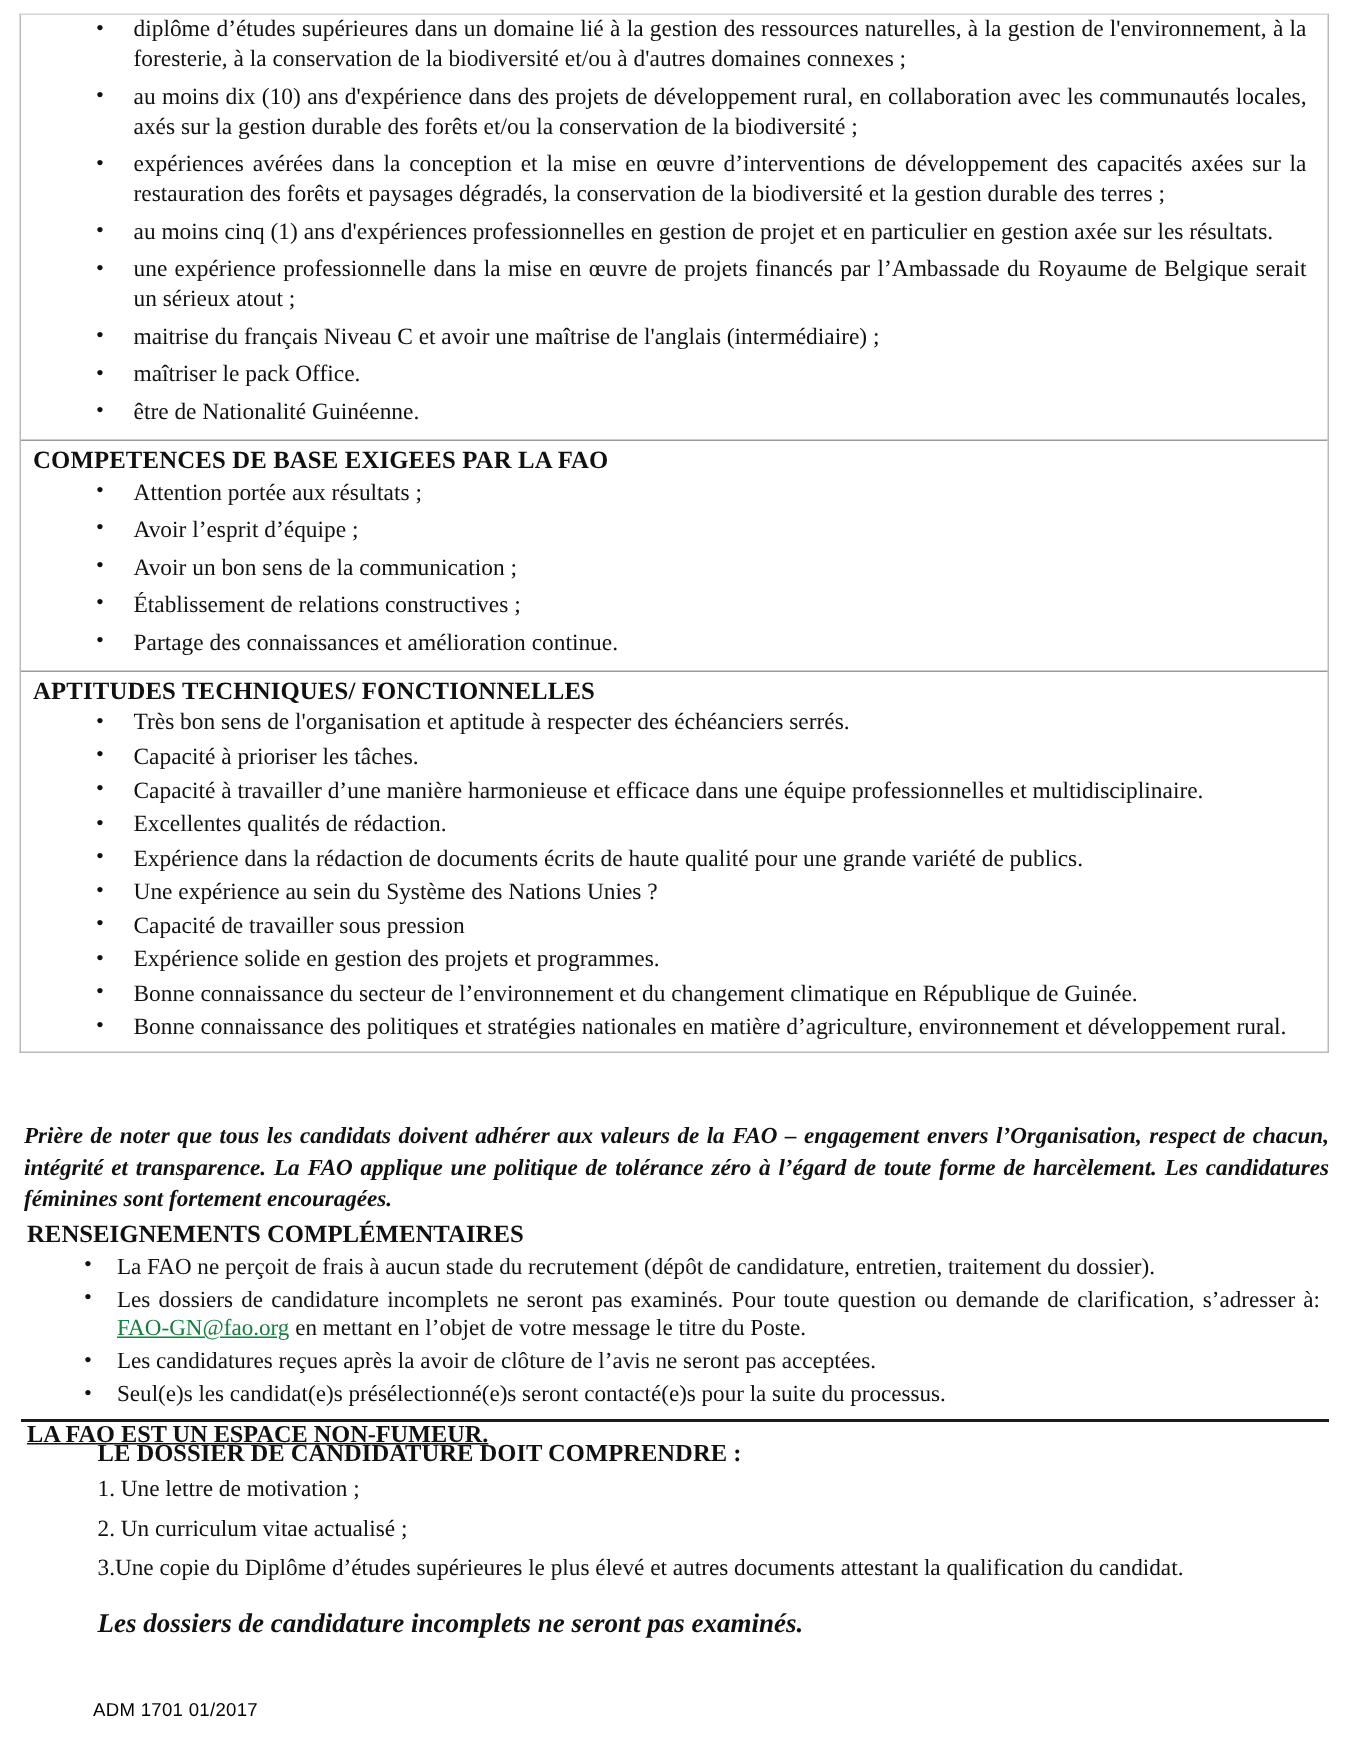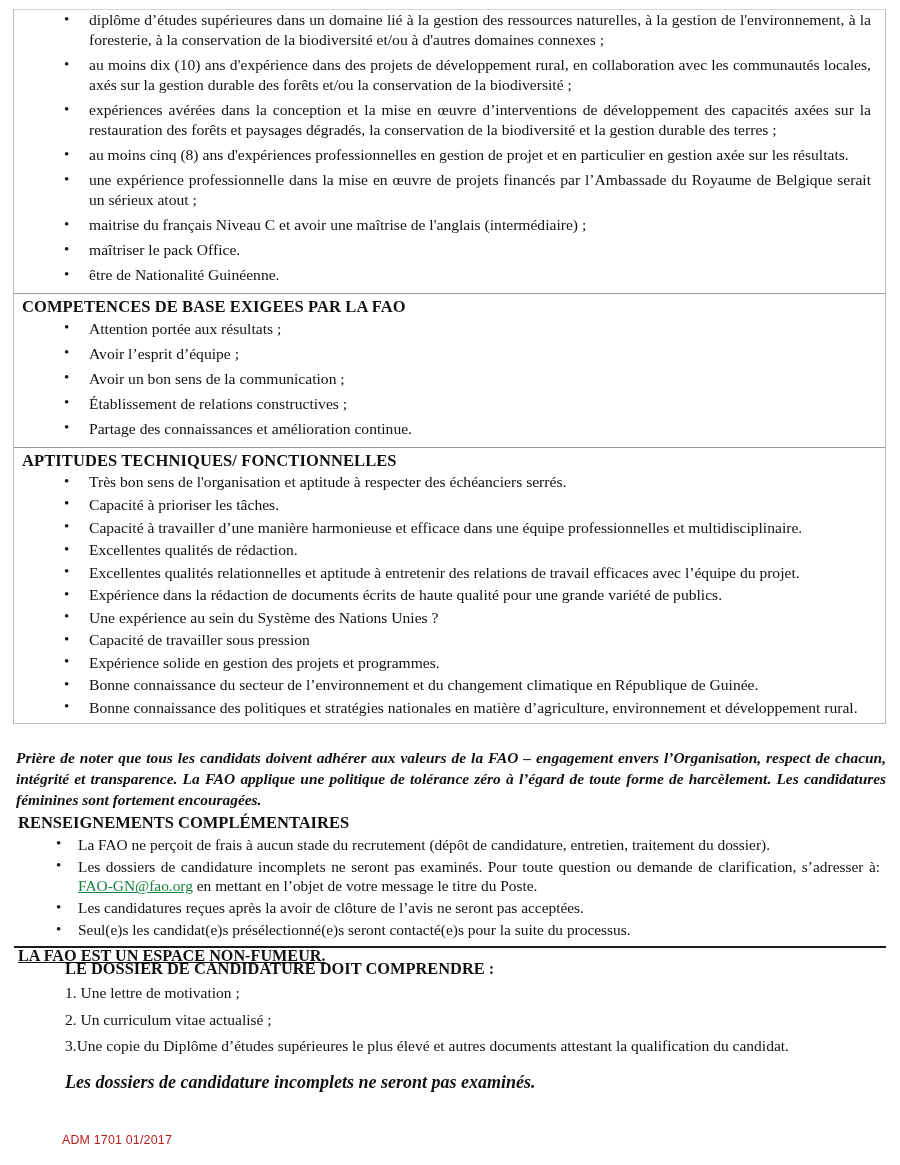--- a/index.html
+++ b/index.html
@@ -160,37 +160,37 @@
     line-height: 1.3;
     margin: 14px 0 0 0;
   }
 
   .footer-code {
     position: absolute;
     left: 62px;
     top: 1133px;
     font-family: "Liberation Sans", "DejaVu Sans", sans-serif;
     font-size: 12.4px;
-    color: #b91c1c;
+    color: #000000;
     letter-spacing: 0.2px;
   }
 </style>
 </head>
 <body>
 
 <div class="page">
 
   <div class="req-table">
 
     <div class="req-section">
       <ul class="bullets loose">
         <li>diplôme d’études supérieures dans un domaine lié à la gestion des ressources naturelles, à la gestion de l'environnement, à la foresterie, à la conservation de la biodiversité et/ou à d'autres domaines connexes ;</li>
         <li>au moins dix (10) ans d'expérience dans des projets de développement rural, en collaboration avec les communautés locales, axés sur la gestion durable des forêts et/ou la conservation de la biodiversité ;</li>
         <li>expériences avérées dans la conception et la mise en œuvre d’interventions de développement des capacités axées sur la restauration des forêts et paysages dégradés, la conservation de la biodiversité et la gestion durable des terres ;</li>
-        <li>au moins cinq (8) ans d'expériences professionnelles en gestion de projet et en particulier en gestion axée sur les résultats.</li>
+        <li>au moins cinq (1) ans d'expériences professionnelles en gestion de projet et en particulier en gestion axée sur les résultats.</li>
         <li>une expérience professionnelle dans la mise en œuvre de projets financés par l’Ambassade du Royaume de Belgique serait un sérieux atout ;</li>
         <li>maitrise du français Niveau C et avoir une maîtrise de l'anglais (intermédiaire) ;</li>
         <li>maîtriser le pack Office.</li>
         <li>être de Nationalité Guinéenne.</li>
       </ul>
     </div>
 
     <div class="req-section">
       <div class="section-heading">COMPETENCES DE BASE EXIGEES PAR LA FAO</div>
       <ul class="bullets loose">
@@ -202,21 +202,20 @@
       </ul>
     </div>
 
     <div class="req-section">
       <div class="section-heading">APTITUDES TECHNIQUES/ FONCTIONNELLES</div>
       <ul class="bullets tight">
         <li>Très bon sens de l'organisation et aptitude à respecter des échéanciers serrés.</li>
         <li>Capacité à prioriser les tâches.</li>
         <li>Capacité à travailler d’une manière harmonieuse et efficace dans une équipe professionnelles et multidisciplinaire.</li>
         <li>Excellentes qualités de rédaction.</li>
-        <li>Excellentes qualités relationnelles et aptitude à entretenir des relations de travail efficaces avec l’équipe du projet.</li>
         <li>Expérience dans la rédaction de documents écrits de haute qualité pour une grande variété de publics.</li>
         <li>Une expérience au sein du Système des Nations Unies ?</li>
         <li>Capacité de travailler sous pression</li>
         <li>Expérience solide en gestion des projets et programmes.</li>
         <li>Bonne connaissance du secteur de l’environnement et du changement climatique en République de Guinée.</li>
         <li>Bonne connaissance des politiques et stratégies nationales en matière d’agriculture, environnement et développement rural.</li>
       </ul>
     </div>
   </div>
 

